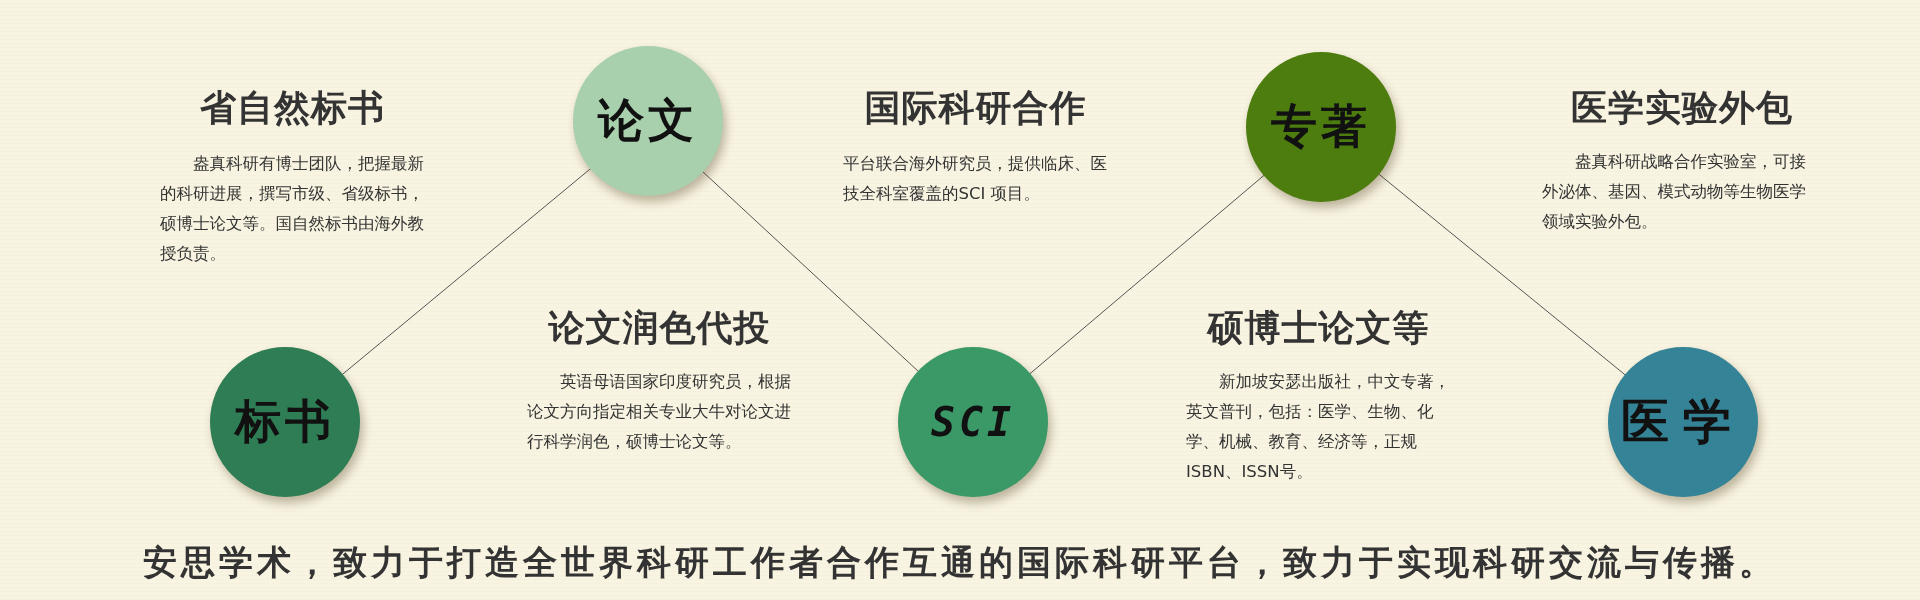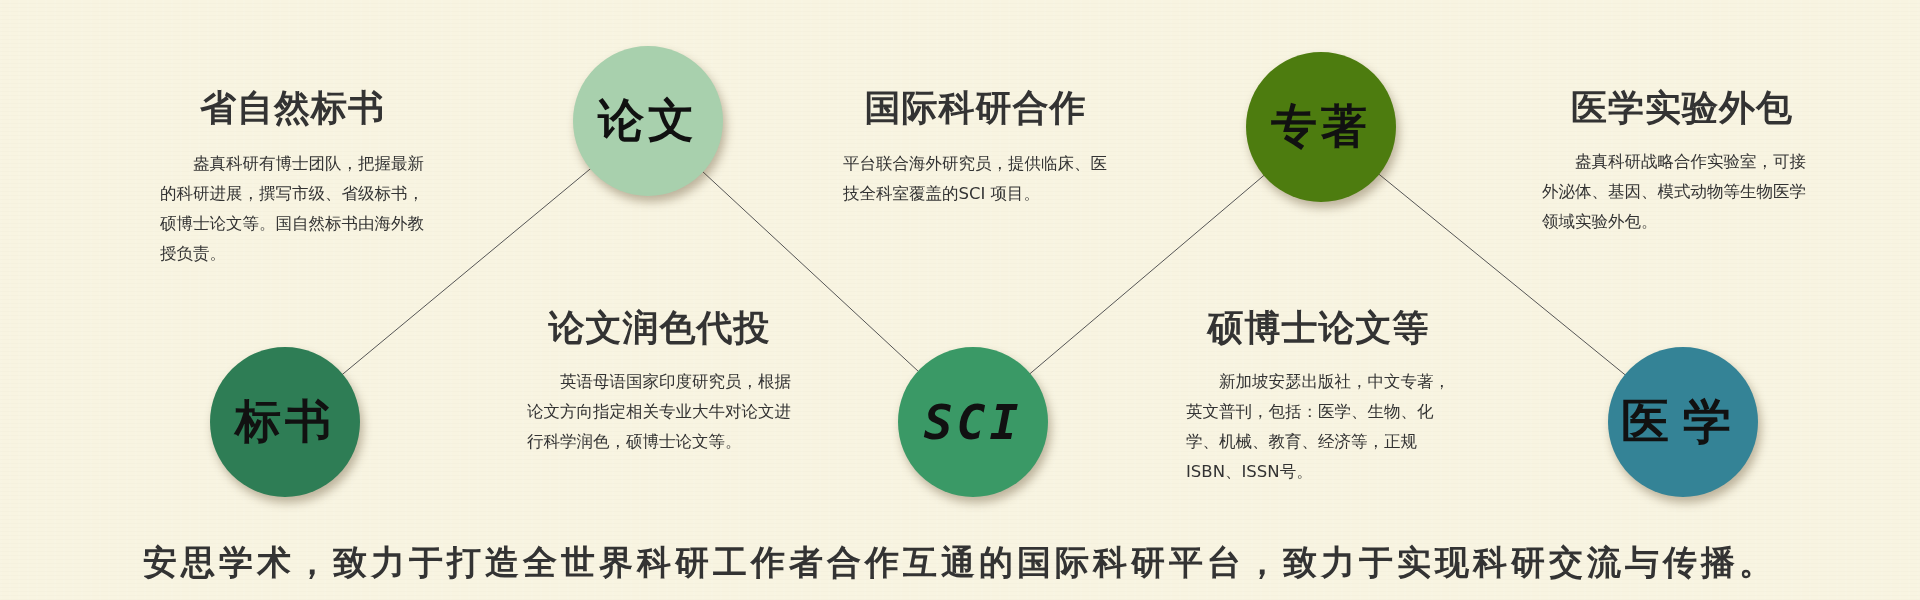--- a/index.html
+++ b/index.html
@@ -6,21 +6,21 @@
   body{width:1920px;height:600px;overflow:hidden;position:relative;
     background:#f8f4e1;
     background-image:repeating-linear-gradient(0deg, rgba(0,0,0,0.012) 0px, rgba(0,0,0,0.012) 1px, transparent 1px, transparent 4px),
                      repeating-linear-gradient(90deg, rgba(255,255,255,0.05) 0px, rgba(255,255,255,0.05) 2px, transparent 2px, transparent 9px);
     font-family:"DejaVu Sans", sans-serif;color:#333;}
   svg.lines{position:absolute;left:0;top:0;width:1920px;height:600px;}
   .circle{position:absolute;width:150px;height:150px;border-radius:50%;
     box-shadow:3px 6px 10px rgba(80,60,30,0.35);
     display:flex;align-items:center;justify-content:center;
     font-family:"DejaVu Serif", serif;font-weight:bold;font-size:46px;color:#111;letter-spacing:4px;}
-  .circle.sci{font-family:"DejaVu Sans Mono", monospace;font-style:italic;font-size:48px;font-weight:bold;}
+  .circle.sci{font-family:"DejaVu Sans Mono", monospace;font-style:italic;font-size:40px;font-weight:bold;}
   .circle.yx{font-size:48px;letter-spacing:14px;font-family:"DejaVu Sans", sans-serif;}
   .block{position:absolute;}
   .block h2{margin:0;font-family:"DejaVu Serif", serif;font-weight:bold;font-size:36px;color:#333;text-align:center;letter-spacing:1px;}
   .block p{margin:0;font-size:16.5px;line-height:30px;color:#333;text-indent:2em;}
   .block p.noindent{text-indent:0;}
   .slogan{position:absolute;left:0;top:540px;width:1920px;text-align:center;
     font-family:"DejaVu Serif", serif;font-weight:bold;font-size:34px;letter-spacing:4px;color:#333;}
 </style>
 </head>
 <body>

